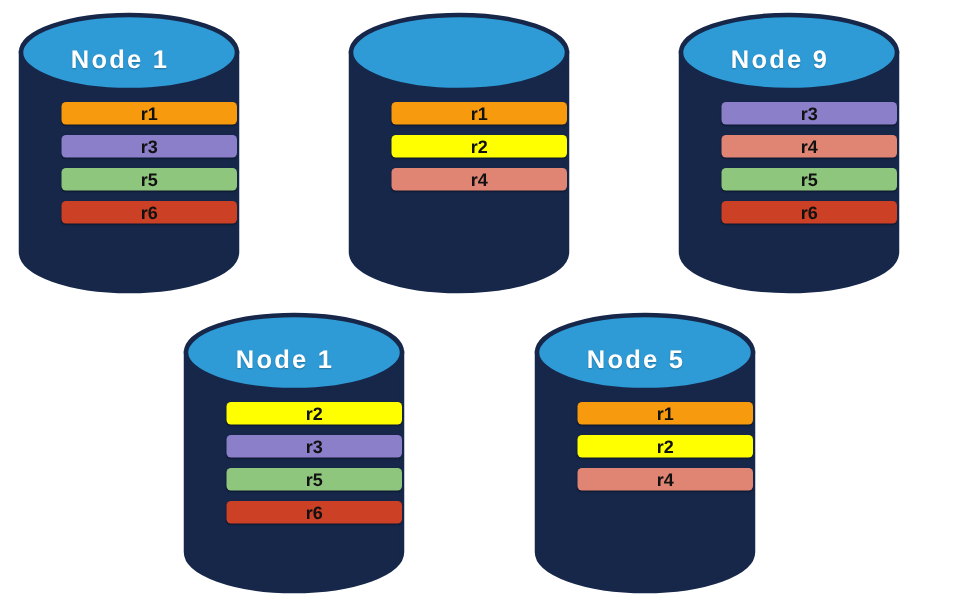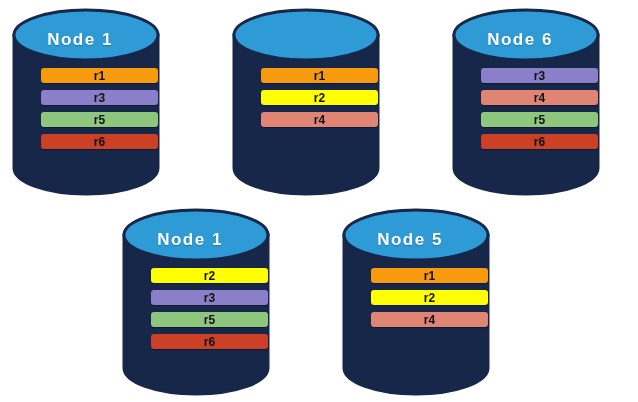--- a/index.html
+++ b/index.html
@@ -102,42 +102,42 @@
         <div class="replica-bar" style="background: rgb(247, 154, 13);">r1</div>
         <div class="replica-bar" style="background: rgb(255, 255, 0);">r2</div>
         <div class="replica-bar" style="background: rgb(224, 132, 116);">r4</div>
       </div>
     </div>
     <div class="node" style="left: 452px; top: 8px;">
       <svg class="cyl-svg" viewBox="0 0 148 188">
         <path d="M2,27 L2,160 A72,26 0 0 0 146,160 L146,27 Z" fill="#16274A" stroke="#16274A" stroke-width="3"></path>
         <ellipse cx="74" cy="27" rx="72" ry="25" fill="#2E9BD6" stroke="#16274A" stroke-width="3"></ellipse>
       </svg>
-      <div class="node-label">Node  6</div>
+      <div class="node-label">Node  9</div>
       <div class="replica-stack">
         <div class="replica-bar" style="background: rgb(140, 127, 201);">r3</div>
         <div class="replica-bar" style="background: rgb(224, 132, 116);">r4</div>
         <div class="replica-bar" style="background: rgb(143, 198, 126);">r5</div>
         <div class="replica-bar" style="background: rgb(204, 64, 38);">r6</div>
       </div>
     </div>
     <div class="node" style="left: 122px; top: 208px;">
       <svg class="cyl-svg" viewBox="0 0 148 188">
         <path d="M2,27 L2,160 A72,26 0 0 0 146,160 L146,27 Z" fill="#16274A" stroke="#16274A" stroke-width="3"></path>
         <ellipse cx="74" cy="27" rx="72" ry="25" fill="#2E9BD6" stroke="#16274A" stroke-width="3"></ellipse>
       </svg>
       <div class="node-label">Node  1</div>
       <div class="replica-stack">
         <div class="replica-bar" style="background: rgb(255, 255, 0);">r2</div>
         <div class="replica-bar" style="background: rgb(140, 127, 201);">r3</div>
         <div class="replica-bar" style="background: rgb(143, 198, 126);">r5</div>
         <div class="replica-bar" style="background: rgb(204, 64, 38);">r6</div>
       </div>
     </div>
-    <div class="node" style="left: 342px; top: 208px;">
+    <div class="node" style="left: 356px; top: 208px;">
       <svg class="cyl-svg" viewBox="0 0 148 188">
         <path d="M2,27 L2,160 A72,26 0 0 0 146,160 L146,27 Z" fill="#16274A" stroke="#16274A" stroke-width="3"></path>
         <ellipse cx="74" cy="27" rx="72" ry="25" fill="#2E9BD6" stroke="#16274A" stroke-width="3"></ellipse>
       </svg>
       <div class="node-label">Node  5</div>
       <div class="replica-stack">
         <div class="replica-bar" style="background: rgb(247, 154, 13);">r1</div>
         <div class="replica-bar" style="background: rgb(255, 255, 0);">r2</div>
         <div class="replica-bar" style="background: rgb(224, 132, 116);">r4</div>
       </div>

